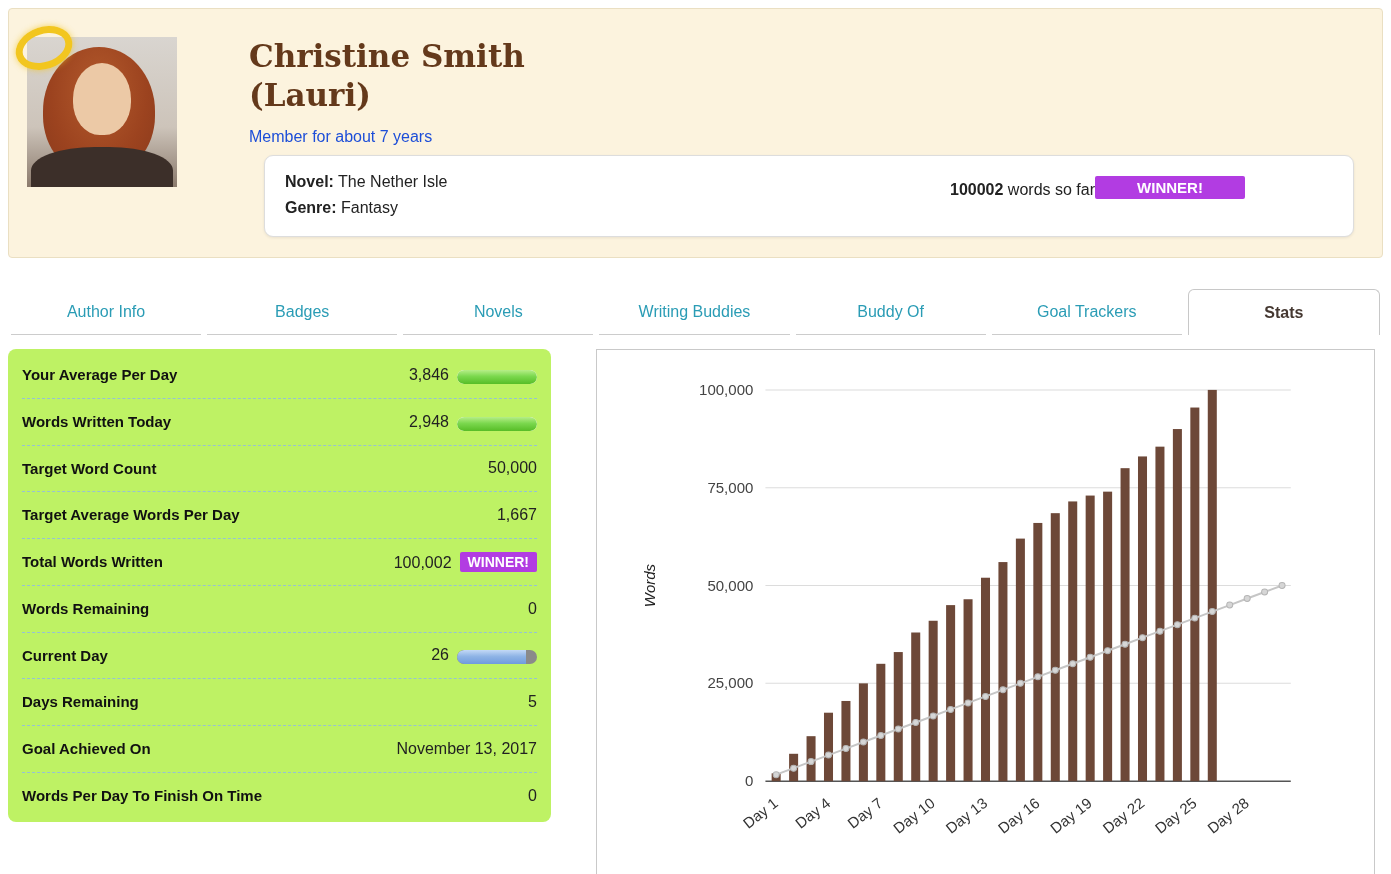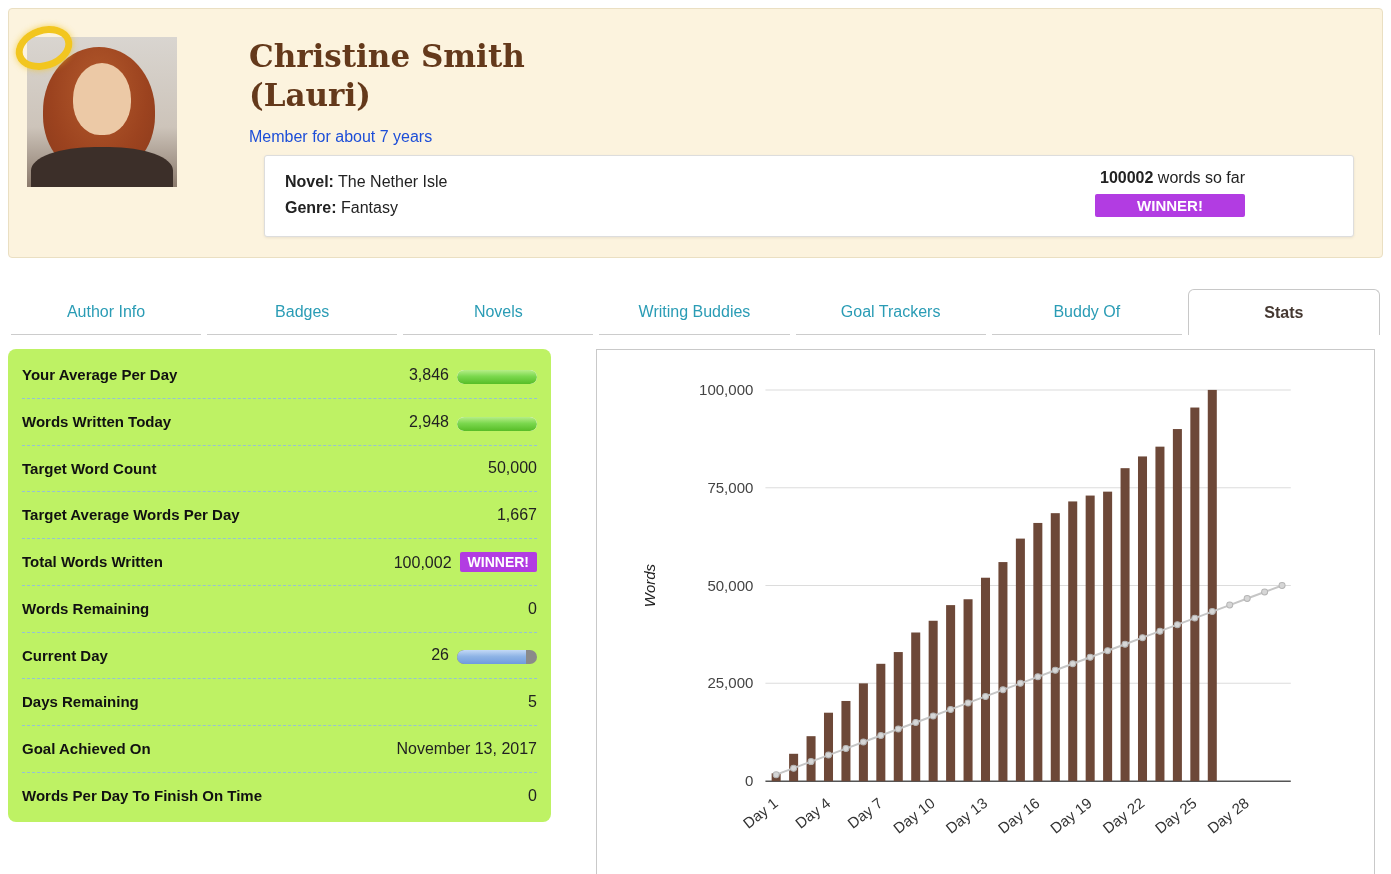--- a/index.html
+++ b/index.html
@@ -43,28 +43,28 @@
   }
   .author-name {
     margin:0; max-width:360px;
     font-family:"DejaVu Serif","Liberation Serif",serif;
     font-weight:bold; font-size:31px; line-height:1.27;
     color:#64391b;
   }
   .membership { margin-top:12px; font-size:16px; color:#1d4ed8; }
   .novel-box {
     position:absolute; left:255px; right:28px; top:146px; height:82px;
-    background:#ffffff; border:1px solid #dddddd; border-radius:3px;
+    background:#ffffff; border:1px solid #dddddd; border-radius:9px;
     box-shadow:0 1px 3px rgba(0,0,0,.08);
     padding:13px 20px;
     display:flex; justify-content:space-between; align-items:flex-start;
   }
   .novel-lines { font-size:16px; line-height:1.6; color:#222; }
   .novel-lines b { font-weight:bold; }
-  .wordcount-col { display:flex; flex-direction:column; align-items:flex-end; padding-right:88px; }
+  .wordcount-col { display:flex; flex-direction:row; align-items:flex-end; padding-right:88px; }
   .wordcount-text { font-size:16px; color:#222; }
   .wordcount-text b { font-weight:bold; }
   .winner-badge-lg {
     margin-top:7px; width:150px; text-align:center;
     background:#b23ce2; color:#fff; font-weight:bold; font-size:15px;
     padding:3px 0; border-radius:2px;
   }
 
   
   .tabs { display:flex; margin:31px 8px 0 8px; height:46px; }
@@ -143,22 +143,22 @@
       <div class="winner-badge-lg">WINNER!</div>
     </div>
   </div>
 </div>
 
 <div class="tabs">
   <div class="tab">Author Info</div>
   <div class="tab">Badges</div>
   <div class="tab">Novels</div>
   <div class="tab">Writing Buddies</div>
+  <div class="tab">Buddy Of</div>
   <div class="tab">Goal Trackers</div>
-  <div class="tab">Buddy Of</div>
   <div class="tab active">Stats</div>
 </div>
 
 <div class="main">
 
   <div class="stats-panel">
 
     <div class="stat-row">
       <div class="stat-label">Your Average Per Day</div>
       <div class="stat-right">

